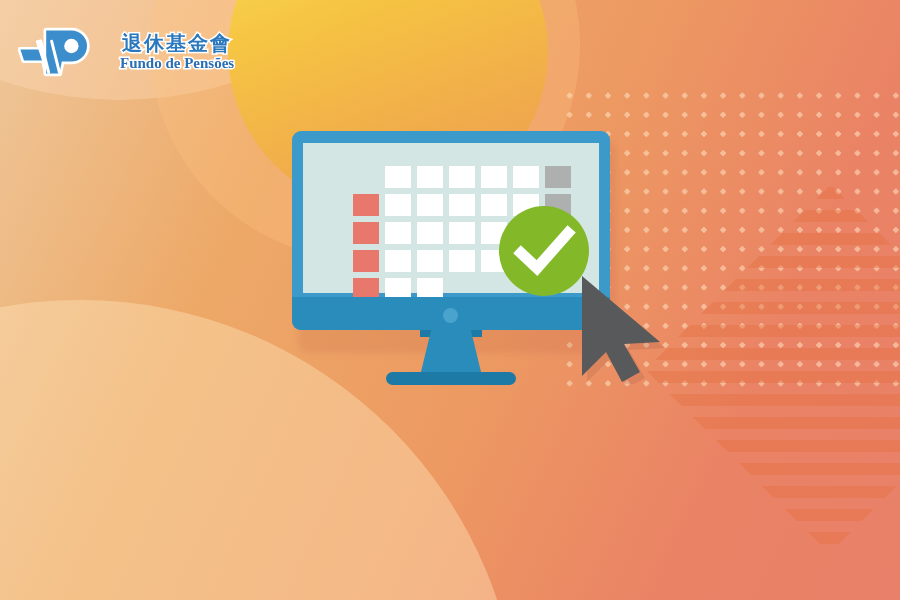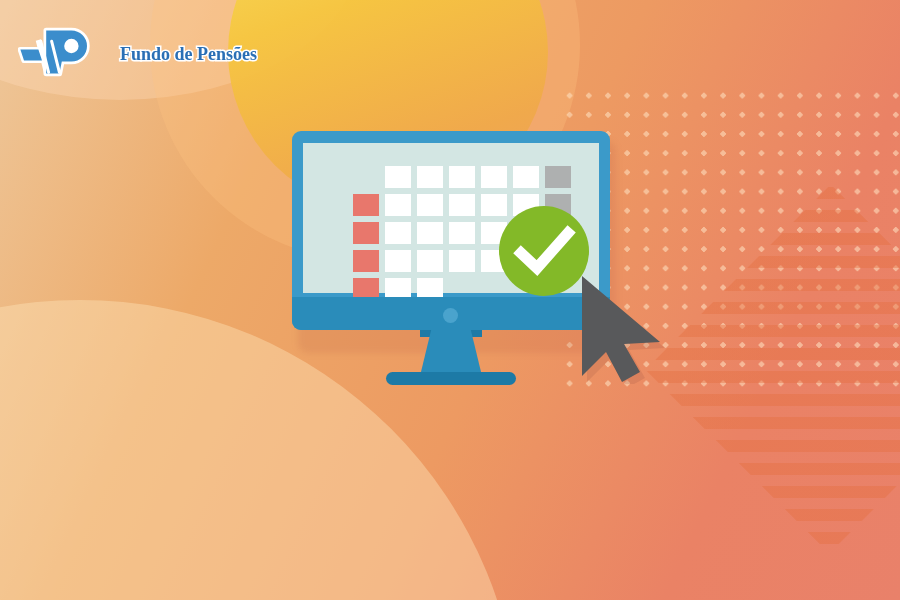--- a/index.html
+++ b/index.html
@@ -123,21 +123,21 @@
     font-size: 20px;
     font-weight: 700;
     letter-spacing: 2px;
     color: #2a78bd;
     -webkit-text-stroke: 3px #fff;
     paint-order: stroke fill;
     white-space: nowrap;
   }
   .logo-pt {
     font-family: "Liberation Serif", serif;
-    font-size: 18px;
+    font-size: 15px;
     font-weight: 700;
     color: #2a6fb5;
     -webkit-text-stroke: 3px #fff;
     paint-order: stroke fill;
     margin-top: 3px;
     white-space: nowrap;
   }
 
   
   .monitor {
@@ -315,20 +315,21 @@
       </g>
       <g fill="#ffffff">
         <circle cx="89" cy="36" r="12"></circle>
       </g>
       <g stroke="#ffffff" stroke-width="5" stroke-linecap="round">
         <path d="M38 28 l13 52"></path>
         <path d="M56 28 l13 52"></path>
       </g>
     </svg>
     <div class="logo-text">
+      <div class="logo-cn">退休基金會</div>
       <div class="logo-pt">Fundo de Pensões</div>
     </div>
   </div>
 
   <div class="monitor">
     <div class="monitor-shadow"></div>
     <div class="monitor-neck-top"></div>
     <div class="monitor-neck"></div>
     <div class="monitor-base"></div>
     <div class="monitor-body">

